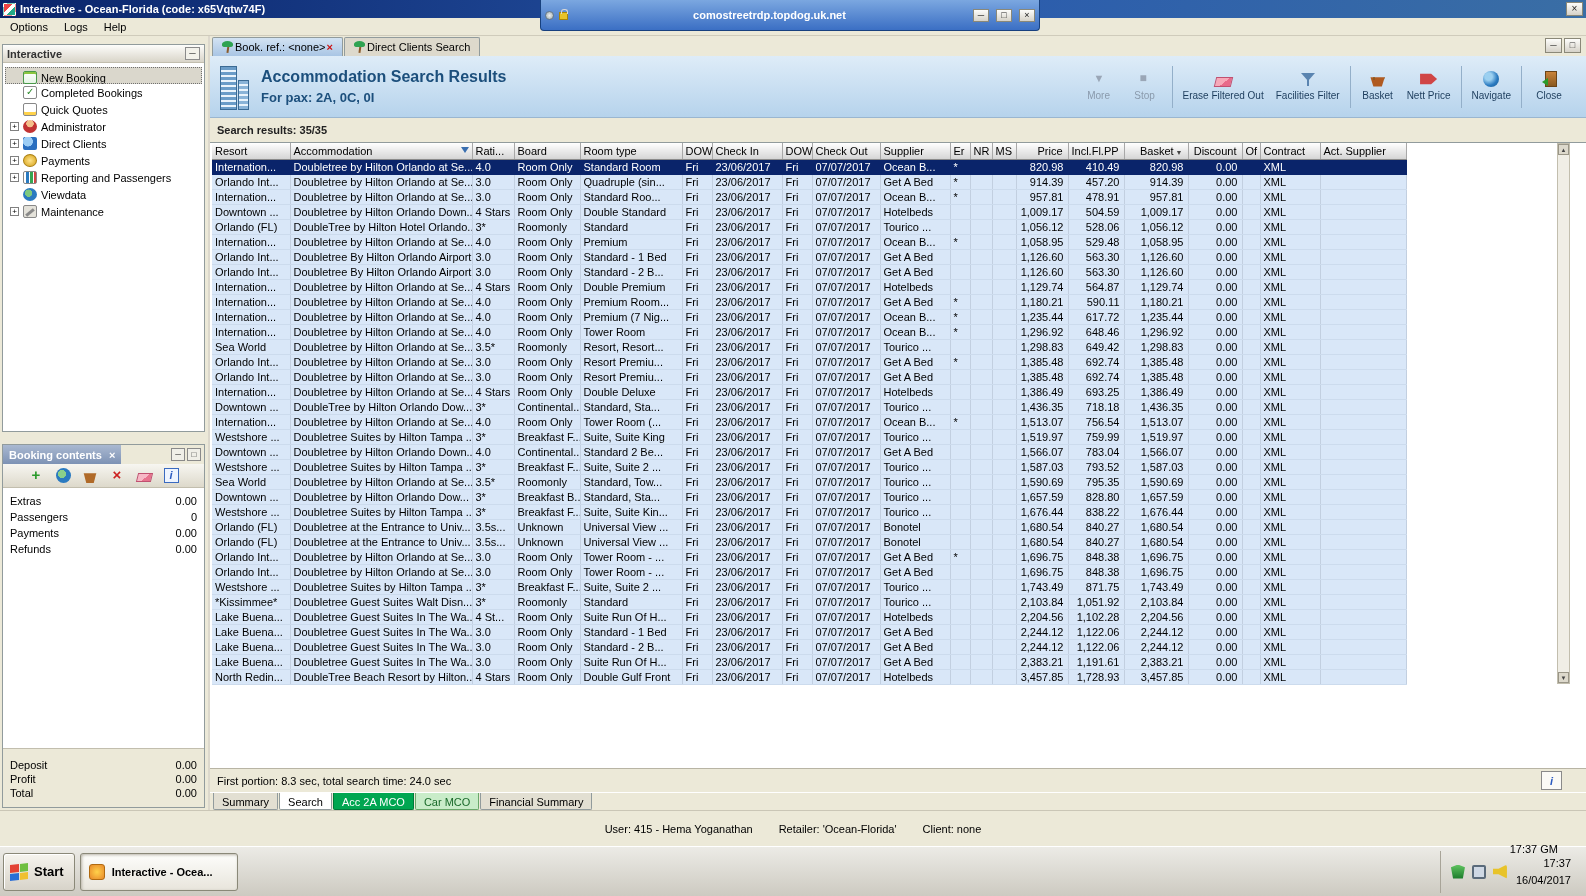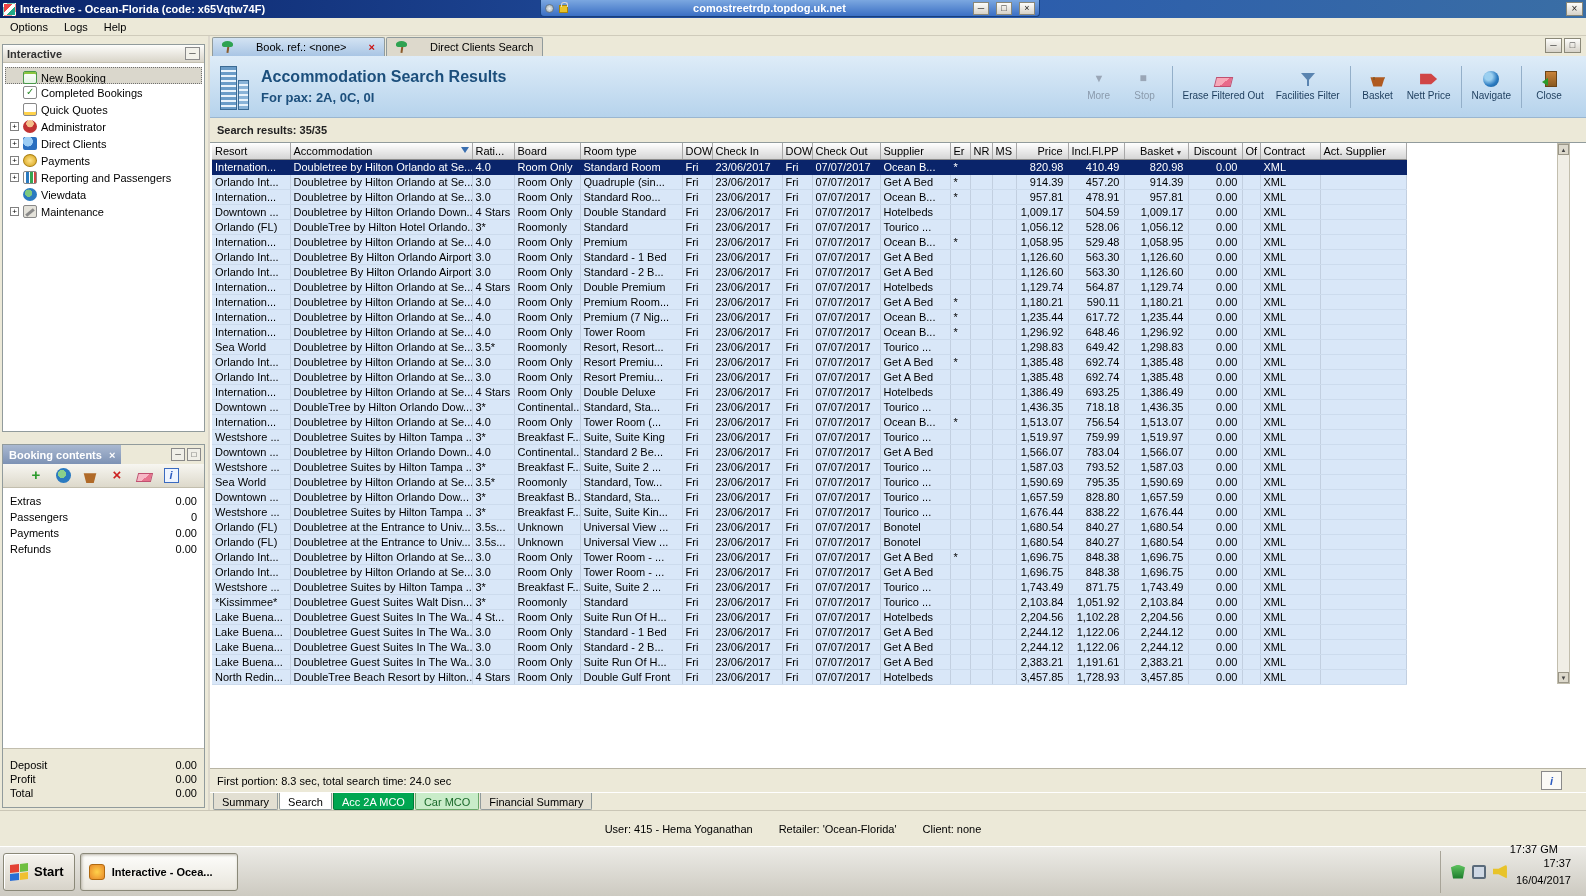--- a/index.html
+++ b/index.html
@@ -9,21 +9,21 @@
   .screen { width:1586px; height:896px; display:flex; flex-direction:column; position:relative; }
 
   
   .titlebar { height:18px; flex:0 0 18px; background:linear-gradient(90deg,#0a246a,#2a5bad 60%,#3a6ea5);
               display:flex; align-items:center; padding-left:3px; position:relative; color:#fff; }
   .app-icon { width:13px; height:13px; margin-right:4px; border:1px solid rgba(255,255,255,.4);
               background:linear-gradient(135deg,#e44 0 40%,#fff 40% 60%,#2a8 60%); }
   .title-text { font-weight:bold; font-size:11px; white-space:nowrap; }
   .rdp-bar { position:absolute; left:540px; top:0; width:500px; height:17px;
              background:linear-gradient(#7ba7e0,#3b6fc4); border:1px solid #17407e; border-top:none;
-             border-radius:0 0 4px 4px; display:flex; align-items:center; gap:5px; padding:8px 4px; }
+             border-radius:0 0 4px 4px; display:flex; align-items:center; gap:5px; padding:15px 4px; }
   .pin-icon { width:9px; height:9px; border-radius:50%; background:radial-gradient(#eee,#9aa); border:1px solid #678; }
   .lock-icon { width:9px; height:8px; background:#e8c32a; border:1px solid #a8860a; position:relative; margin-top:2px; }
   .lock-icon::before { content:""; position:absolute; left:1px; top:-4px; width:5px; height:4px;
                        border:1px solid #d8d8d8; border-bottom:none; border-radius:3px 3px 0 0; }
   .rdp-title { flex:1; text-align:center; color:#fff; font-weight:bold; font-size:11px; }
   .rdp-btn { width:16px; height:13px; background:linear-gradient(#fdfdfb,#d6d2c8); border:1px solid #8a8878;
              color:#222; font-size:9px; line-height:11px; text-align:center; margin-left:2px; }
   .title-btn { position:absolute; right:3px; top:2px; width:17px; height:14px;
                background:linear-gradient(#fdfdfb,#d6d2c8); border:1px solid #8a8878; color:#222;
                font-size:10px; line-height:12px; text-align:center; }
@@ -89,21 +89,21 @@
   .bc-list { flex:1; background:#fff; padding:5px 7px; min-height:0; }
   .bc-row { display:flex; height:16px; align-items:center; }
   .bc-label { flex:1; }
   .bc-value { width:62px; text-align:right; }
   .bc-totals { background:#ece9d8; border-top:1px solid #c2beae; padding:9px 7px 7px; font-weight:normal; }
   .bc-totals .bc-row { height:14px; }
 
   
   .main { flex:1; min-width:0; display:flex; flex-direction:column; border-left:2px solid #dcd8cc; }
   .tabstrip { height:20px; flex:0 0 20px; display:flex; align-items:flex-end; padding-left:2px; position:relative; }
-  .tab { height:19px; display:flex; align-items:center; gap:22px; padding:0 9px; margin-right:1px;
+  .tab { height:19px; display:flex; align-items:center; gap:1px; padding:0 9px; margin-right:1px;
          border:1px solid #919b9c; border-bottom:none; border-radius:2px 2px 0 0; background:#ddd9cc; cursor:default; }
   .tab.active { background:linear-gradient(#d3e3f3,#a9c5e4); }
   .palm-icon { position:relative; width:12px; height:12px; }
   .palm-icon::before { content:""; position:absolute; left:5px; top:4px; width:2px; height:8px; background:#8a5a2a; transform:rotate(8deg); }
   .palm-icon::after { content:""; position:absolute; left:0; top:0; width:11px; height:6px; background:#2fa352; border-radius:50% 50% 30% 30%; }
   .tab-close { color:#cc1111; font-weight:bold; font-size:11px; }
   .mdi-btns { position:absolute; right:5px; top:2px; display:flex; gap:2px; }
   .mdi-btn { width:17px; height:15px; border:1px solid #8a8878; background:linear-gradient(#fdfdfb,#d6d2c8);
              font-size:9px; line-height:13px; text-align:center; color:#333; }
 

